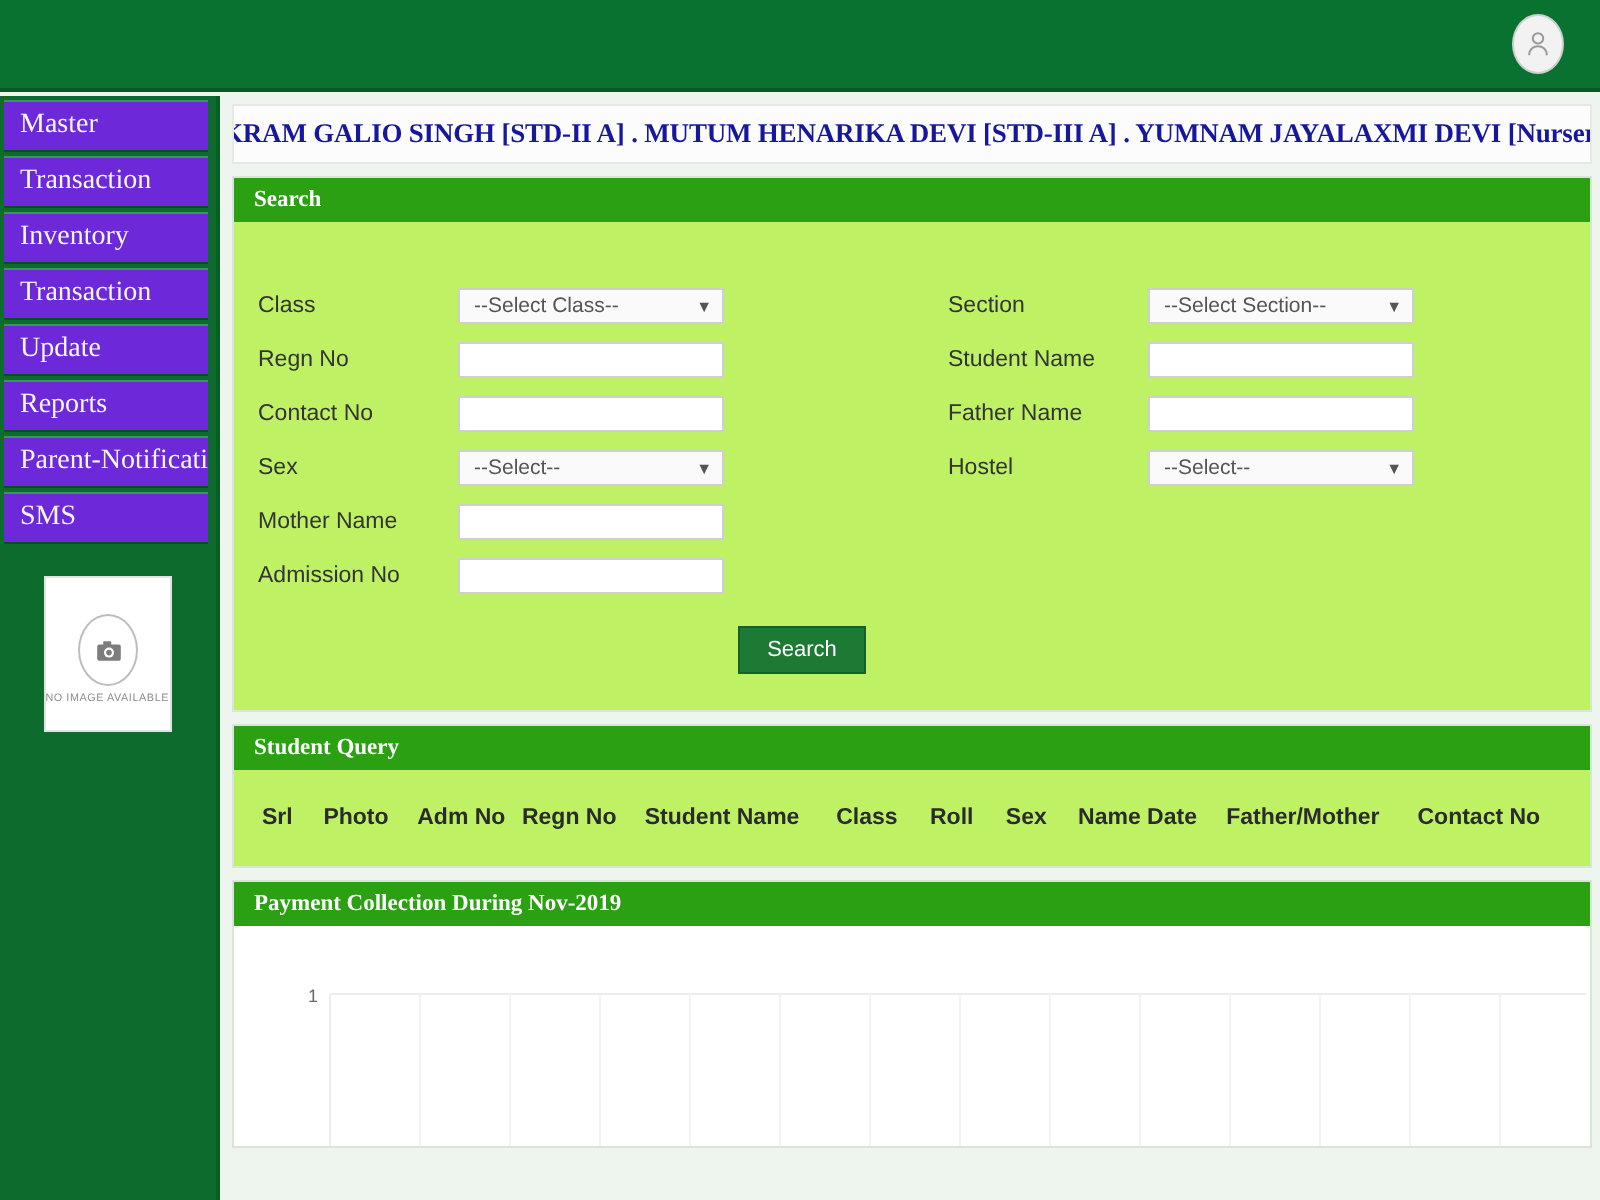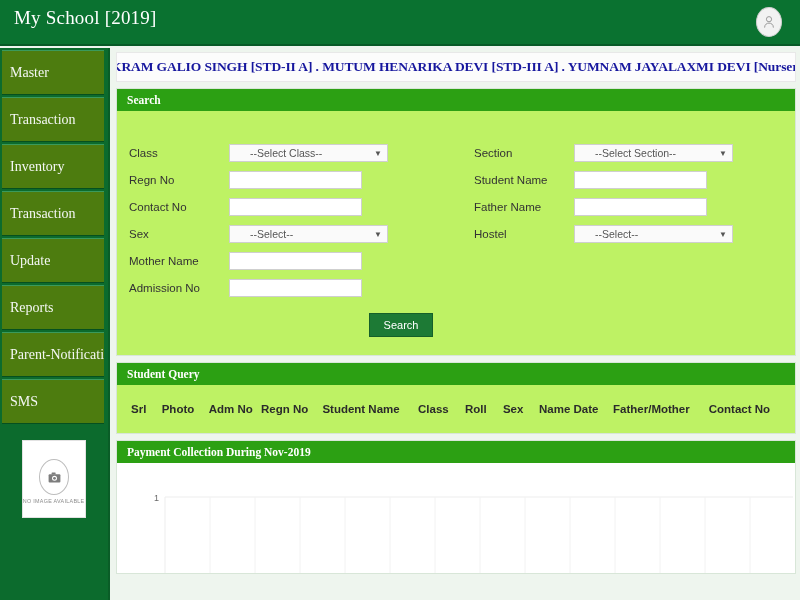--- a/index.html
+++ b/index.html
@@ -43,23 +43,23 @@
 
   
   .sidebar {
     position: absolute; left: 0; top: 48px;
     width: 110px; height: 552px;
     background: #0c6b2d;
     border-right: 2px solid #0a5d27;
     padding-top: 2px;
   }
   .nav-item {
-    height: 45px;
+    height: 26px;
     margin: 0 4px 2px 2px;
-    background: #4d7c0f;
+    background: #6d28d9;
     border-top: 1px solid #3a9a5c;
     border-bottom: 1px solid #05501f;
     display: flex; align-items: center;
     padding-left: 8px;
     color: #f4f7f4;
     font-size: 14px;
     font-family: "Liberation Serif", serif;
     cursor: pointer;
     white-space: nowrap;
     overflow: hidden;
@@ -148,25 +148,25 @@
     font-size: 11.5px;
     color: #333333;
     font-family: "Liberation Sans", sans-serif;
   }
   .f-input {
     width: 133px; height: 18px;
     border: 1px solid #cfcfcf;
     background: #ffffff;
   }
   .f-select {
-    width: 159px; height: 18px;
+    width: 133px; height: 18px;
     border: 1px solid #cfcfcf;
     background: #fafafa;
     display: flex; align-items: center;
-    padding: 0 20px;
+    padding: 0 7px;
     font-size: 10.5px;
     color: #555555;
     font-family: "Liberation Sans", sans-serif;
     position: relative;
   }
   .f-select .caret {
     position: absolute; right: 5px; top: 4px;
     font-size: 8px; color: #555;
   }
   .search-btn-row {
@@ -206,21 +206,20 @@
     overflow: hidden;
   }
   .chart-svg { display: block; }
 </style>
 </head>
 <body>
 
 <div id="app">
 
   <div class="topbar">
-    <div class="brand">My School [2019]</div>
     <div class="user-avatar">
       <svg width="12" height="14" viewBox="0 0 12 14">
         <circle cx="6" cy="4.2" r="2.6" fill="none" stroke="#9a9a9a" stroke-width="1"></circle>
         <path d="M1.6 12.6 C1.6 9.3 4 8.1 6 8.1 C8 8.1 10.4 9.3 10.4 12.6" fill="none" stroke="#9a9a9a" stroke-width="1"></path>
       </svg>
     </div>
   </div>
 
   <div class="sidebar">
     <div class="nav-item">

